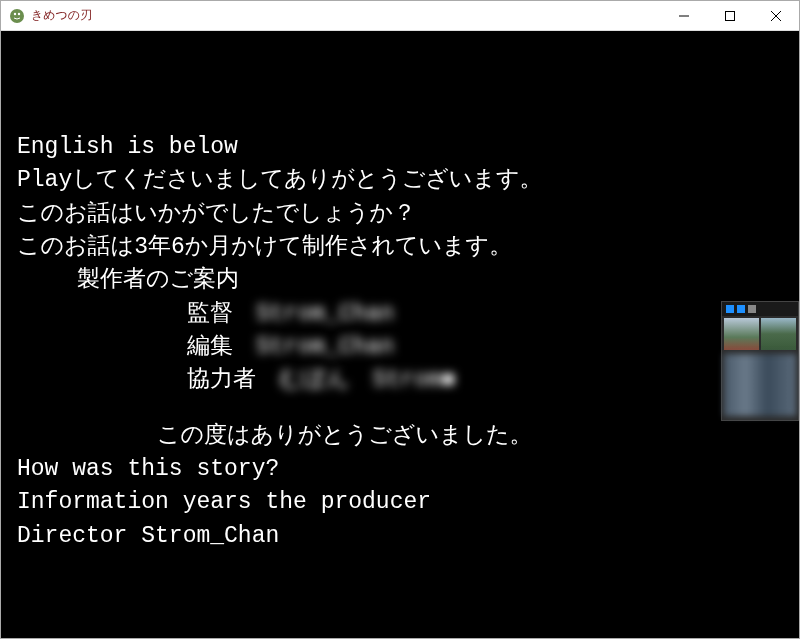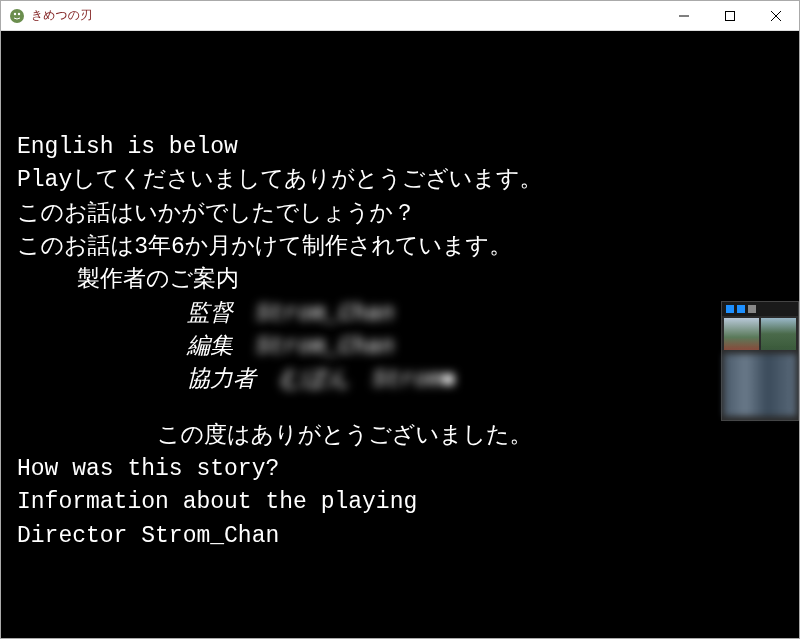--- a/index.html
+++ b/index.html
@@ -74,21 +74,20 @@
       position: relative;
     }
     .line {
       display: block;
     }
     .indent1 {
       padding-left: 60px;
     }
     .indent2 {
       padding-left: 170px;
-      font-style: italic;
     }
     .indent3 {
       padding-left: 140px;
       margin-top: 22px;
     }
     .blurred {
       filter: blur(5px);
       display: inline-block;
     }
     .side-panel {
@@ -167,21 +166,21 @@
     <span class="line">English is below</span>
     <span class="line">Playしてくださいましてありがとうございます。</span>
     <span class="line">このお話はいかがでしたでしょうか？</span>
     <span class="line">このお話は3年6か月かけて制作されています。</span>
     <span class="line indent1">製作者のご案内</span>
     <span class="line indent2"><span>監督</span>　<span class="blurred">Strom_Chan</span></span>
     <span class="line indent2"><span>編集</span>　<span class="blurred">Strom_Chan</span></span>
     <span class="line indent2"><span>協力者</span>　<span class="blurred">むぼん　Strom■</span></span>
     <span class="line indent3">この度はありがとうございました。</span>
     <span class="line">How was this story?</span>
-    <span class="line">Information about the playing</span>
+    <span class="line">Information years the producer</span>
     <span class="line">Director Strom_Chan</span>
   </div>
 
   <div class="side-panel">
     <div class="side-header">
       <div class="hdr-dot" style="background:#1e90ff"></div>
       <div class="hdr-dot" style="background:#1e90ff"></div>
       <div class="hdr-dot" style="background:#888"></div>
     </div>
     <div class="thumb-grid">

